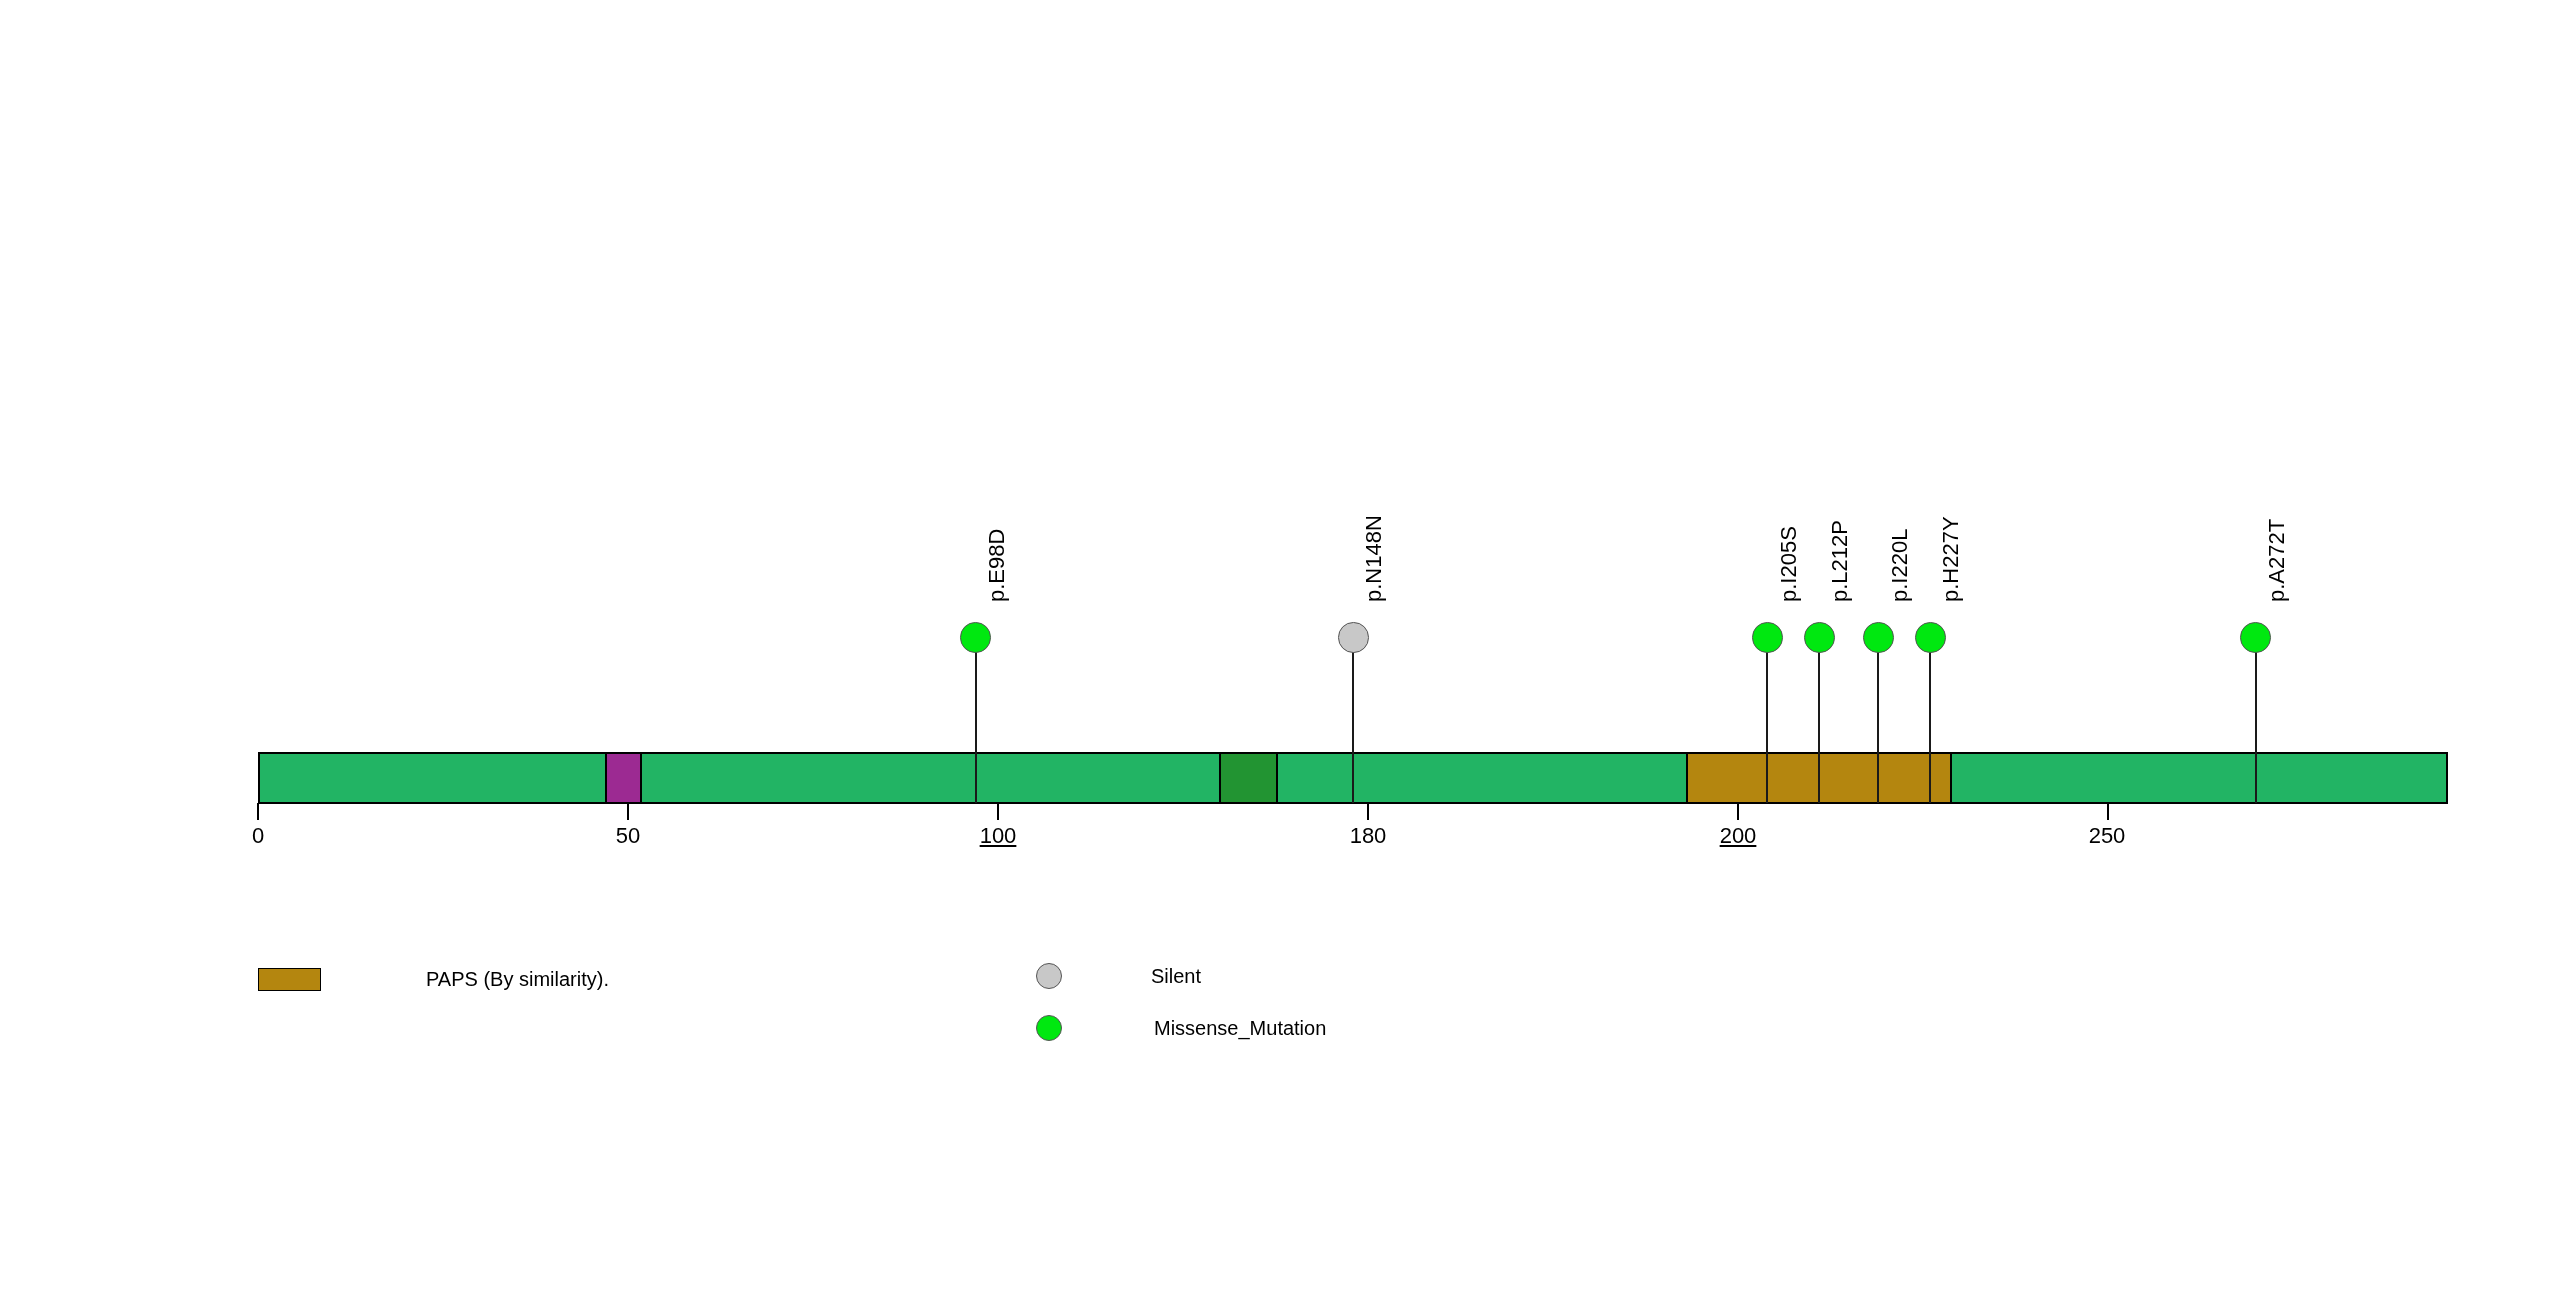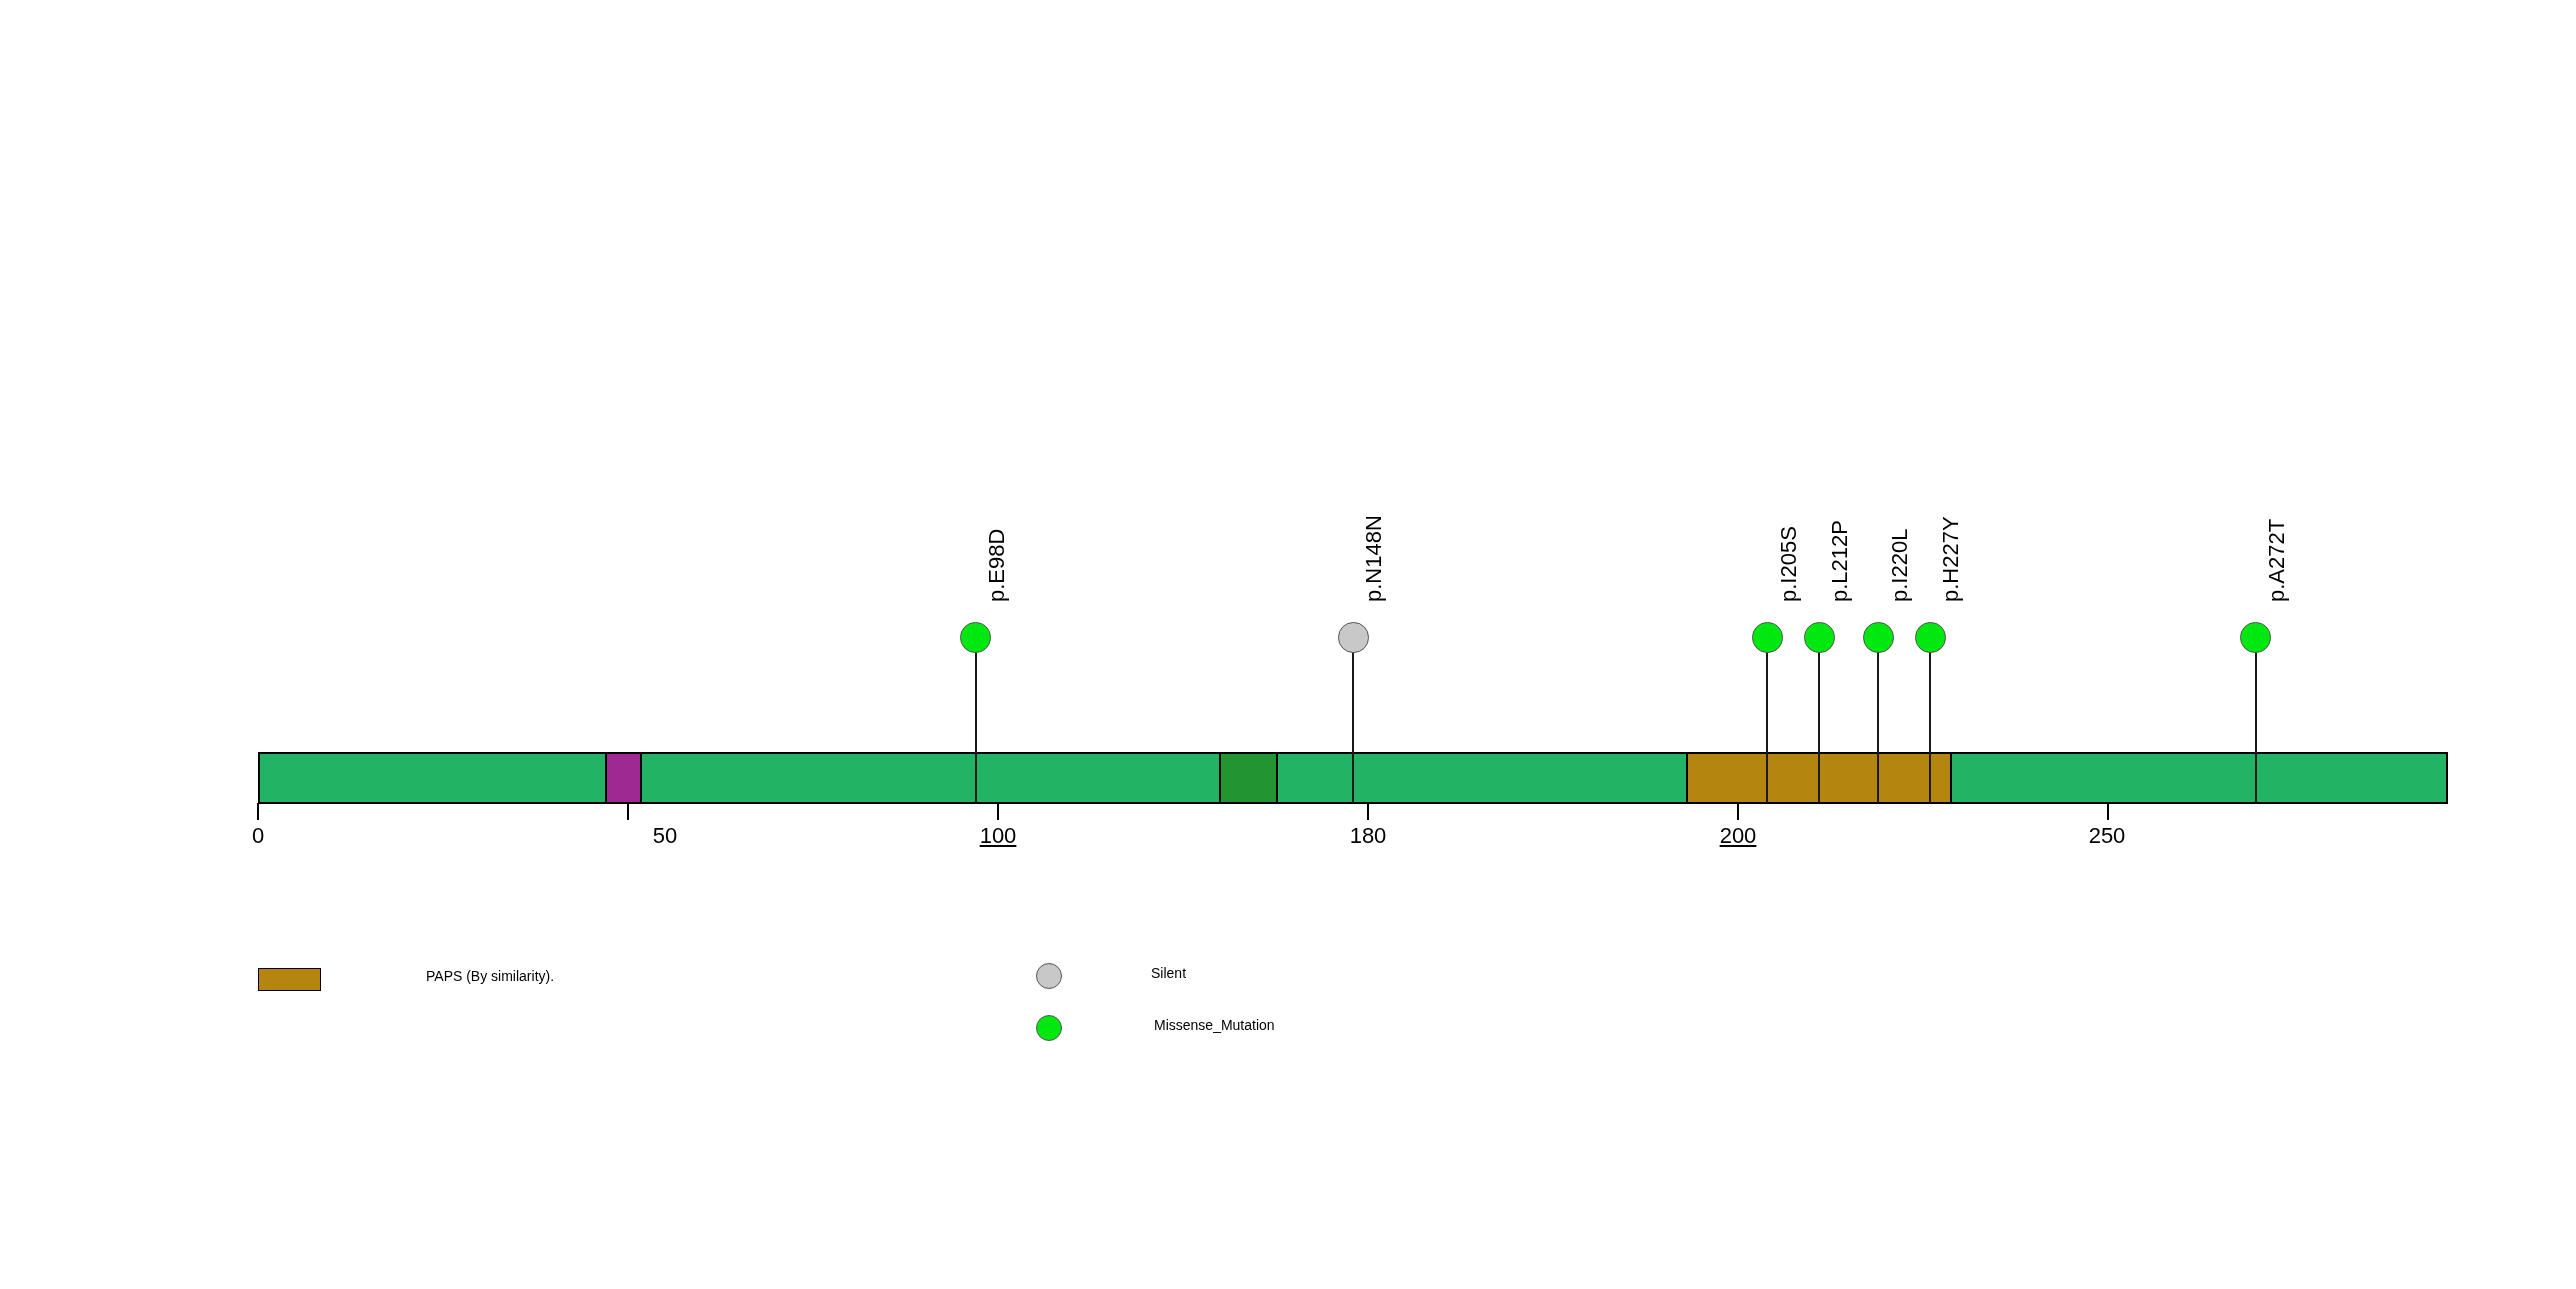--- a/index.html
+++ b/index.html
@@ -15,39 +15,39 @@
   .axis-label{position:absolute;font-size:22px;color:#000;text-align:center;white-space:nowrap;transform:translateX(-50%);}
 
   
   .lolli-stem{position:absolute;width:1.5px;background:#1a1a1a;}
   .lolli-head{position:absolute;width:30.5px;height:30.5px;border-radius:50%;box-sizing:border-box;border:1.5px solid #555;}
   .lolli-label{position:absolute;font-size:22px;color:#000;white-space:nowrap;
                transform-origin:0 0;transform:rotate(-90deg);}
 
   
   .legend-swatch{position:absolute;box-sizing:border-box;width:63px;height:23px;border:1.5px solid #000;}
-  .legend-text{position:absolute;font-size:14px;color:#000;white-space:nowrap;}
+  .legend-text{position:absolute;font-size:20px;color:#000;white-space:nowrap;}
   .legend-dot{position:absolute;width:26px;height:26px;border-radius:50%;box-sizing:border-box;border:1.5px solid #555;}
 </style>
 </head>
 <body>
 
 <div id="stage">
 
   <div id="protein-bar" style="left: 258px; top: 752px; width: 2190px; height: 52px; background: rgb(34, 180, 100); border-color: rgb(0, 0, 0);">
       <div class="domain" style="left: 345px; width: 37px; background: rgb(156, 42, 146);"></div>
       <div class="domain" style="left: 959px; width: 59px; background: rgb(34, 148, 50);"></div>
       <div class="domain" style="left: 1426px; width: 266px; background: rgb(180, 134, 15);"></div>
     </div>
 
   <div id="axis-layer">
       <div class="axis-tick" style="left: 257px; top: 803px; height: 17px;"></div>
       <div class="axis-label" style="left: 258px; top: 823px;">0</div>
       <div class="axis-tick" style="left: 627px; top: 803px; height: 17px;"></div>
-      <div class="axis-label" style="left: 665px; top: 823px; text-align: center;">50</div>
+      <div class="axis-label" style="left: 628px; top: 823px; text-align: center;">50</div>
       <div class="axis-tick" style="left: 997px; top: 803px; height: 17px;"></div>
       <div class="axis-label" style="left: 998px; top: 823px; text-decoration: underline;">100</div>
       <div class="axis-tick" style="left: 1367px; top: 803px; height: 17px;"></div>
       <div class="axis-label" style="left: 1368px; top: 823px;">180</div>
       <div class="axis-tick" style="left: 1737px; top: 803px; height: 17px;"></div>
       <div class="axis-label" style="left: 1738px; top: 823px; text-decoration: underline;">200</div>
       <div class="axis-tick" style="left: 2107px; top: 803px; height: 17px;"></div>
       <div class="axis-label" style="left: 2107px; top: 823px;">250</div>
     </div>
 

